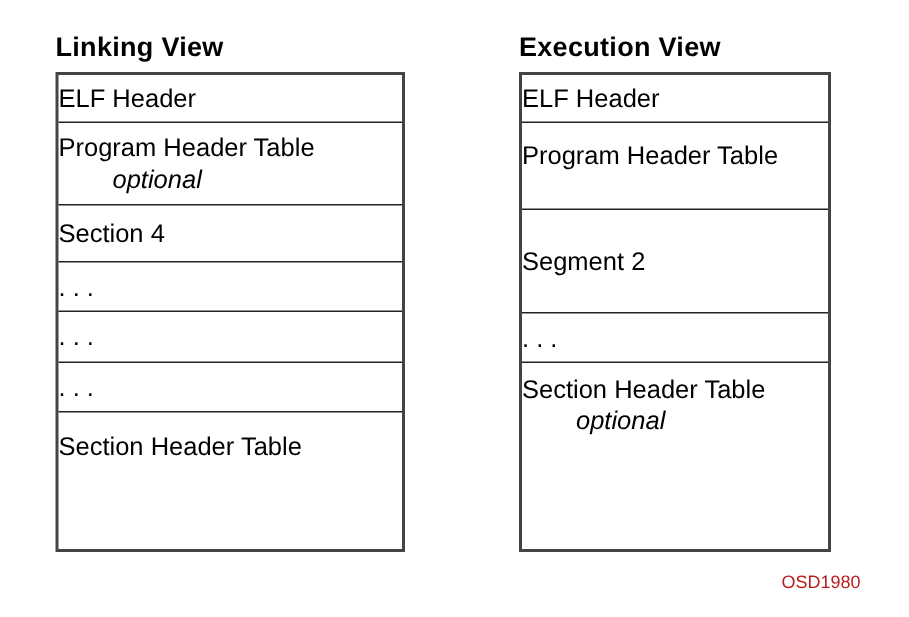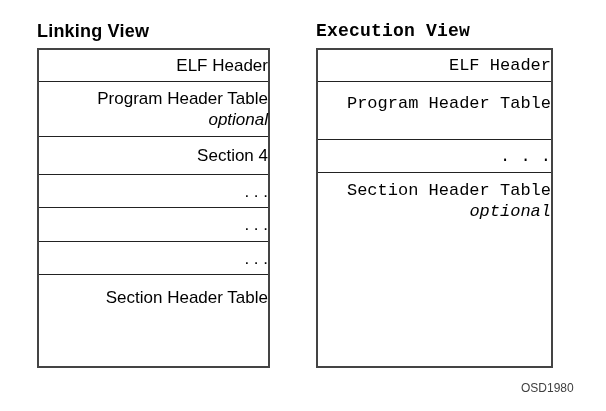--- a/index.html
+++ b/index.html
@@ -7,21 +7,21 @@
     width: 606px; height: 411px;
     background: #ffffff;
     font-family: "Liberation Sans", "DejaVu Sans", sans-serif;
     color: #000000;
     overflow: hidden;
   }
   .figure { position: relative; width: 606px; height: 411px; background: #ffffff; }
 
   .panel { position: absolute; top: 21px; }
   .panel.linking  { left: 37px;  width: 233px; }
-  .panel.execution{ left: 316px; width: 237px; font-family: Liberation Mono, monospace; }
+  .panel.execution{ left: 346px; width: 208px; }
 
   .panel-title {
     height: 20px;
     margin-bottom: 7px;
     text-align: left;
     font-size: 18px;
     font-weight: bold;
     line-height: 20px;
     letter-spacing: 0.2px;
   }
@@ -29,42 +29,42 @@
   .box {
     width: 100%;
     height: 320px;
     border: 2px solid #444444;
     background: #ffffff;
   }
 
   .row {
     display: flex;
     flex-direction: column;
-    align-items: flex-end;
+    align-items: flex-start;
     justify-content: center;
     border-bottom: 1px solid #222222;
     font-size: 17px;
     line-height: 21px;
     white-space: nowrap;
   }
   .row.last { border-bottom: none; }
   .row.top-line { justify-content: flex-start; padding-top: 12px; }
   .row.pad-top  { justify-content: flex-start; padding-top: 11px; }
 
   .lbl { display: inline-block; }
   .note, .nvar { font-style: italic; margin-left: 36px; }
   .nvar { margin-left: 5px; }
 
   .figure-code {
     position: absolute;
     left: 521px;
     top: 381px;
     font-size: 12px;
     line-height: 14px;
-    color: #404040;
+    color: #b91c1c;
   }
 </style>
 </head>
 <body>
 
 <div class="figure">
 
   <section class="panel linking">
     <h2 class="panel-title">Linking View</h2>
     <div class="box">
@@ -95,20 +95,23 @@
 
   <section class="panel execution">
     <h2 class="panel-title">Execution View</h2>
     <div class="box">
       <div class="row" style="height:32px">
         <span class="lbl">ELF Header</span>
       </div>
       <div class="row pad-top" style="height:58px">
         <span class="lbl">Program Header Table</span>
       </div>
+      <div class="row" style="height:69px">
+        <span class="lbl">Segment 2</span>
+      </div>
       <div class="row" style="height:33px">
         <span class="lbl">. . .</span>
       </div>
       <div class="row last" style="height:56px">
         <span class="lbl">Section Header Table</span>
         <span class="note">optional</span>
       </div>
     </div>
   </section>
 

